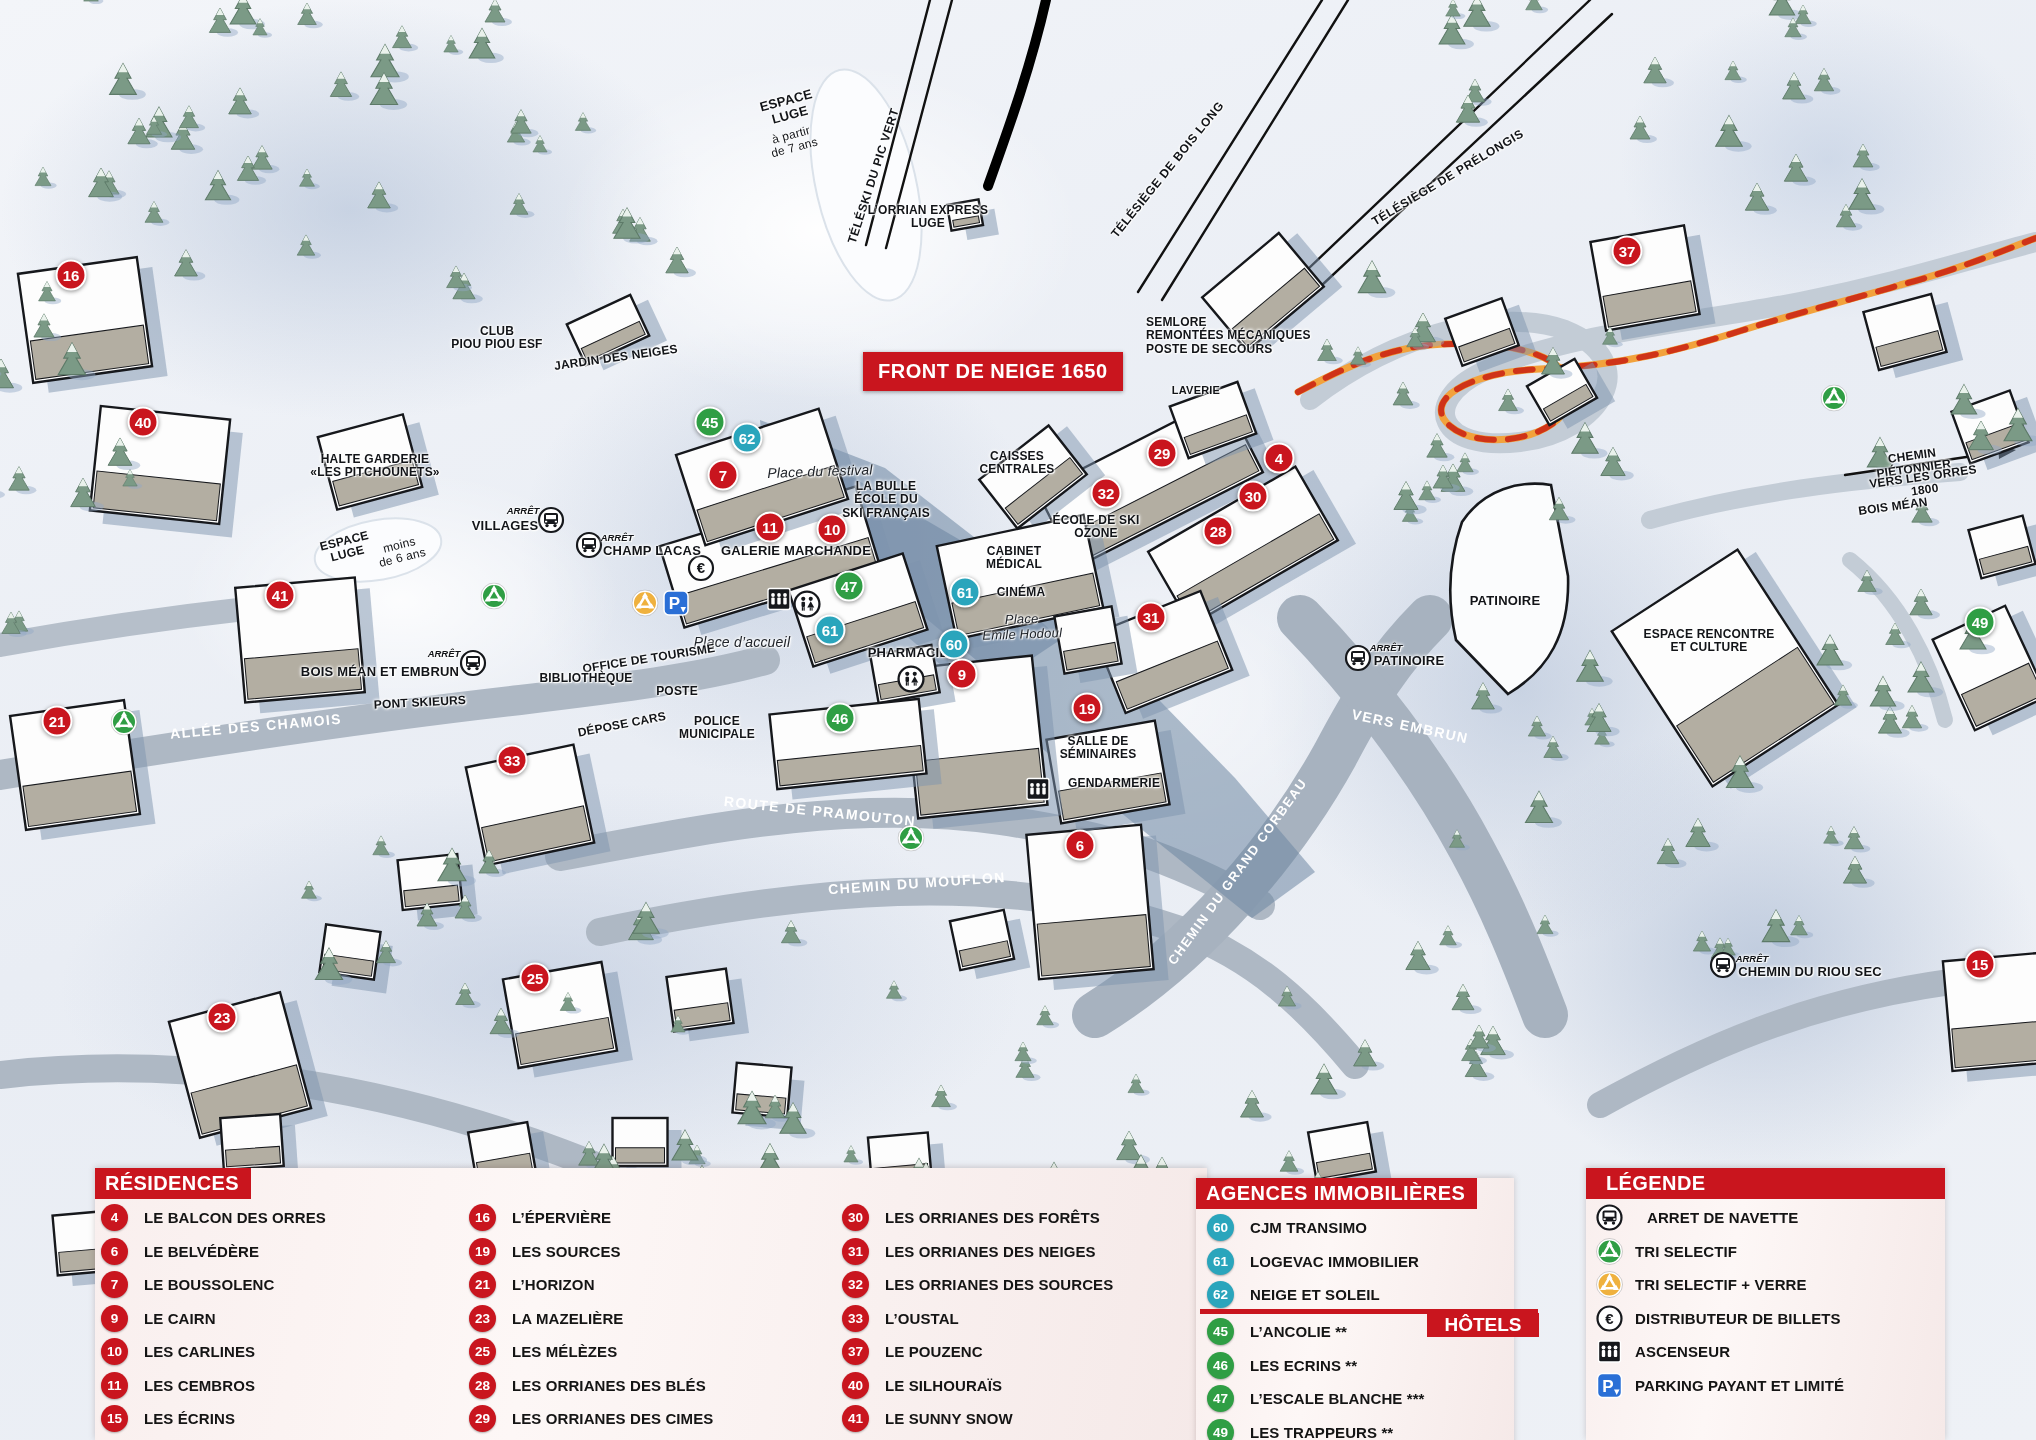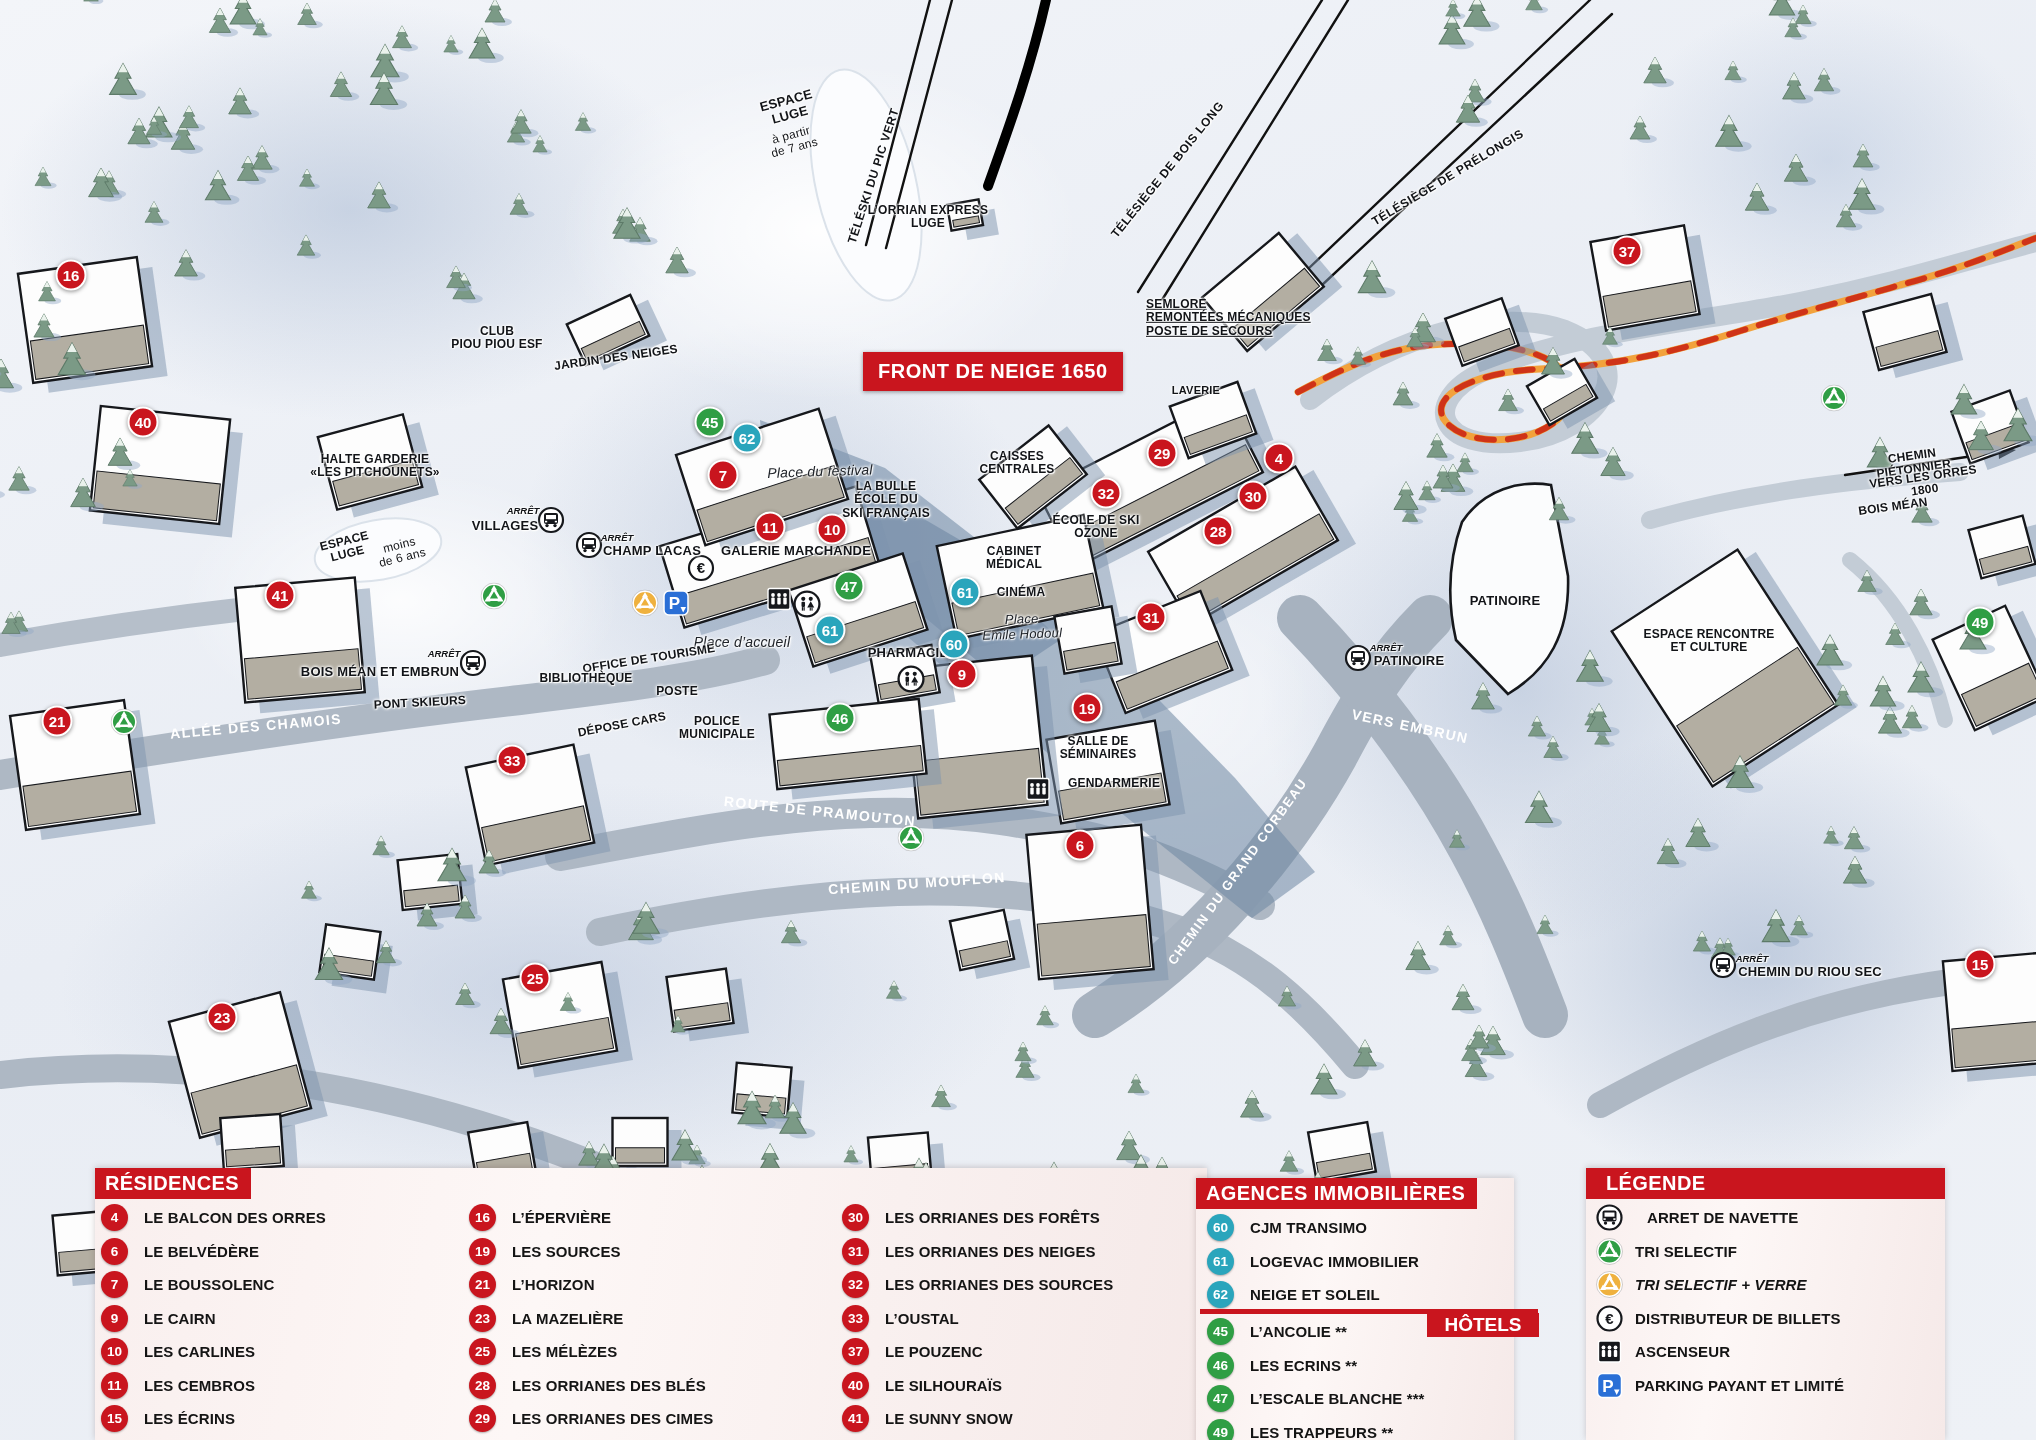--- a/index.html
+++ b/index.html
@@ -1466,21 +1466,21 @@
         </svg></div>
       <div class="lb b" style="left: 788px; top: 108px; font-size: 13px; transform: translate(-50%, -50%) rotate(-15deg);">ESPACE
 LUGE</div>
       <div class="lb n" style="left: 793px; top: 142px; font-size: 12px; transform: translate(-50%, -50%) rotate(-15deg);">à partir
 de 7 ans</div>
       <div class="lb lift" style="left: 874px; top: 176px; font-size: 12px; transform: translate(-50%, -50%) rotate(-72deg);">TÉLÉSKI DU PIC VERT</div>
       <div class="lb b" style="left: 928px; top: 217px; font-size: 12px; transform: translate(-50%, -50%) rotate(0deg);">L’ORRIAN EXPRESS
 LUGE</div>
       <div class="lb lift" style="left: 1168px; top: 170px; font-size: 12px; transform: translate(-50%, -50%) rotate(-51deg);">TÉLÉSIÈGE DE BOIS LONG</div>
       <div class="lb lift" style="left: 1448px; top: 178px; font-size: 12px; transform: translate(-50%, -50%) rotate(-31deg);">TÉLÉSIÈGE DE PRÉLONGIS</div>
-      <div class="lb b" style="left: 1146px; top: 318px; font-size: 12px; transform: translate(0px, -50%) rotate(0deg); text-align: left; text-decoration: underline;">SEMLORE
+      <div class="lb b" style="left: 1146px; top: 336px; font-size: 12px; transform: translate(0px, -50%) rotate(0deg); text-align: left;">SEMLORE
 REMONTÉES MÉCANIQUES
 POSTE DE SECOURS</div>
       <div class="lb b" style="left: 497px; top: 338px; font-size: 12px; transform: translate(-50%, -50%) rotate(0deg);">CLUB
 PIOU PIOU ESF</div>
       <div class="lb b" style="left: 616px; top: 358px; font-size: 12px; transform: translate(-50%, -50%) rotate(-8deg);">JARDIN DES NEIGES</div>
       <div class="lb b" style="left: 375px; top: 466px; font-size: 12px; transform: translate(-50%, -50%) rotate(0deg);">HALTE GARDERIE
 «LES PITCHOUNETS»</div>
       <div class="lb b" style="left: 346px; top: 548px; font-size: 12px; transform: translate(-50%, -50%) rotate(-14deg);">ESPACE
 LUGE</div>
       <div class="lb n" style="left: 401px; top: 552px; font-size: 12px; transform: translate(-50%, -50%) rotate(-14deg);">moins
@@ -1727,21 +1727,21 @@
      <g transform="rotate(120)">
                 <path d="M0,-11 L3,-5.8 L-3,-5.8 Z" fill="#fff"></path>
               </g>
      <g transform="rotate(240)">
                 <path d="M0,-11 L3,-5.8 L-3,-5.8 Z" fill="#fff"></path>
               </g>
             </svg>
           </span>
           <span class="rlabel">TRI SELECTIF</span>
         </div>
-        <div class="row" style="padding-left: 9px; gap: 12px; font-style: italic;">
+        <div class="row" style="padding-left: 9px; gap: 12px;">
           <span class="licon">
             <svg width="27" height="27" viewBox="-13.5 -13.5 27 27" xmlns="http://www.w3.org/2000/svg">
               <circle r="12" fill="#efb13e" stroke="#fff" stroke-width="2"></circle>
               <circle r="13" fill="none" stroke="rgba(0,0,0,.18)" stroke-width="1"></circle>
               <path d="M0,-7.2 L6.4,3.8 L-6.4,3.8 Z" fill="none" stroke="#fff" stroke-width="2.6" stroke-linejoin="round"></path>
      <path d="M0,-11 L3,-5.8 L-3,-5.8 Z" fill="#fff"></path>
      <g transform="rotate(120)">
                 <path d="M0,-11 L3,-5.8 L-3,-5.8 Z" fill="#fff"></path>
               </g>
      <g transform="rotate(240)">

